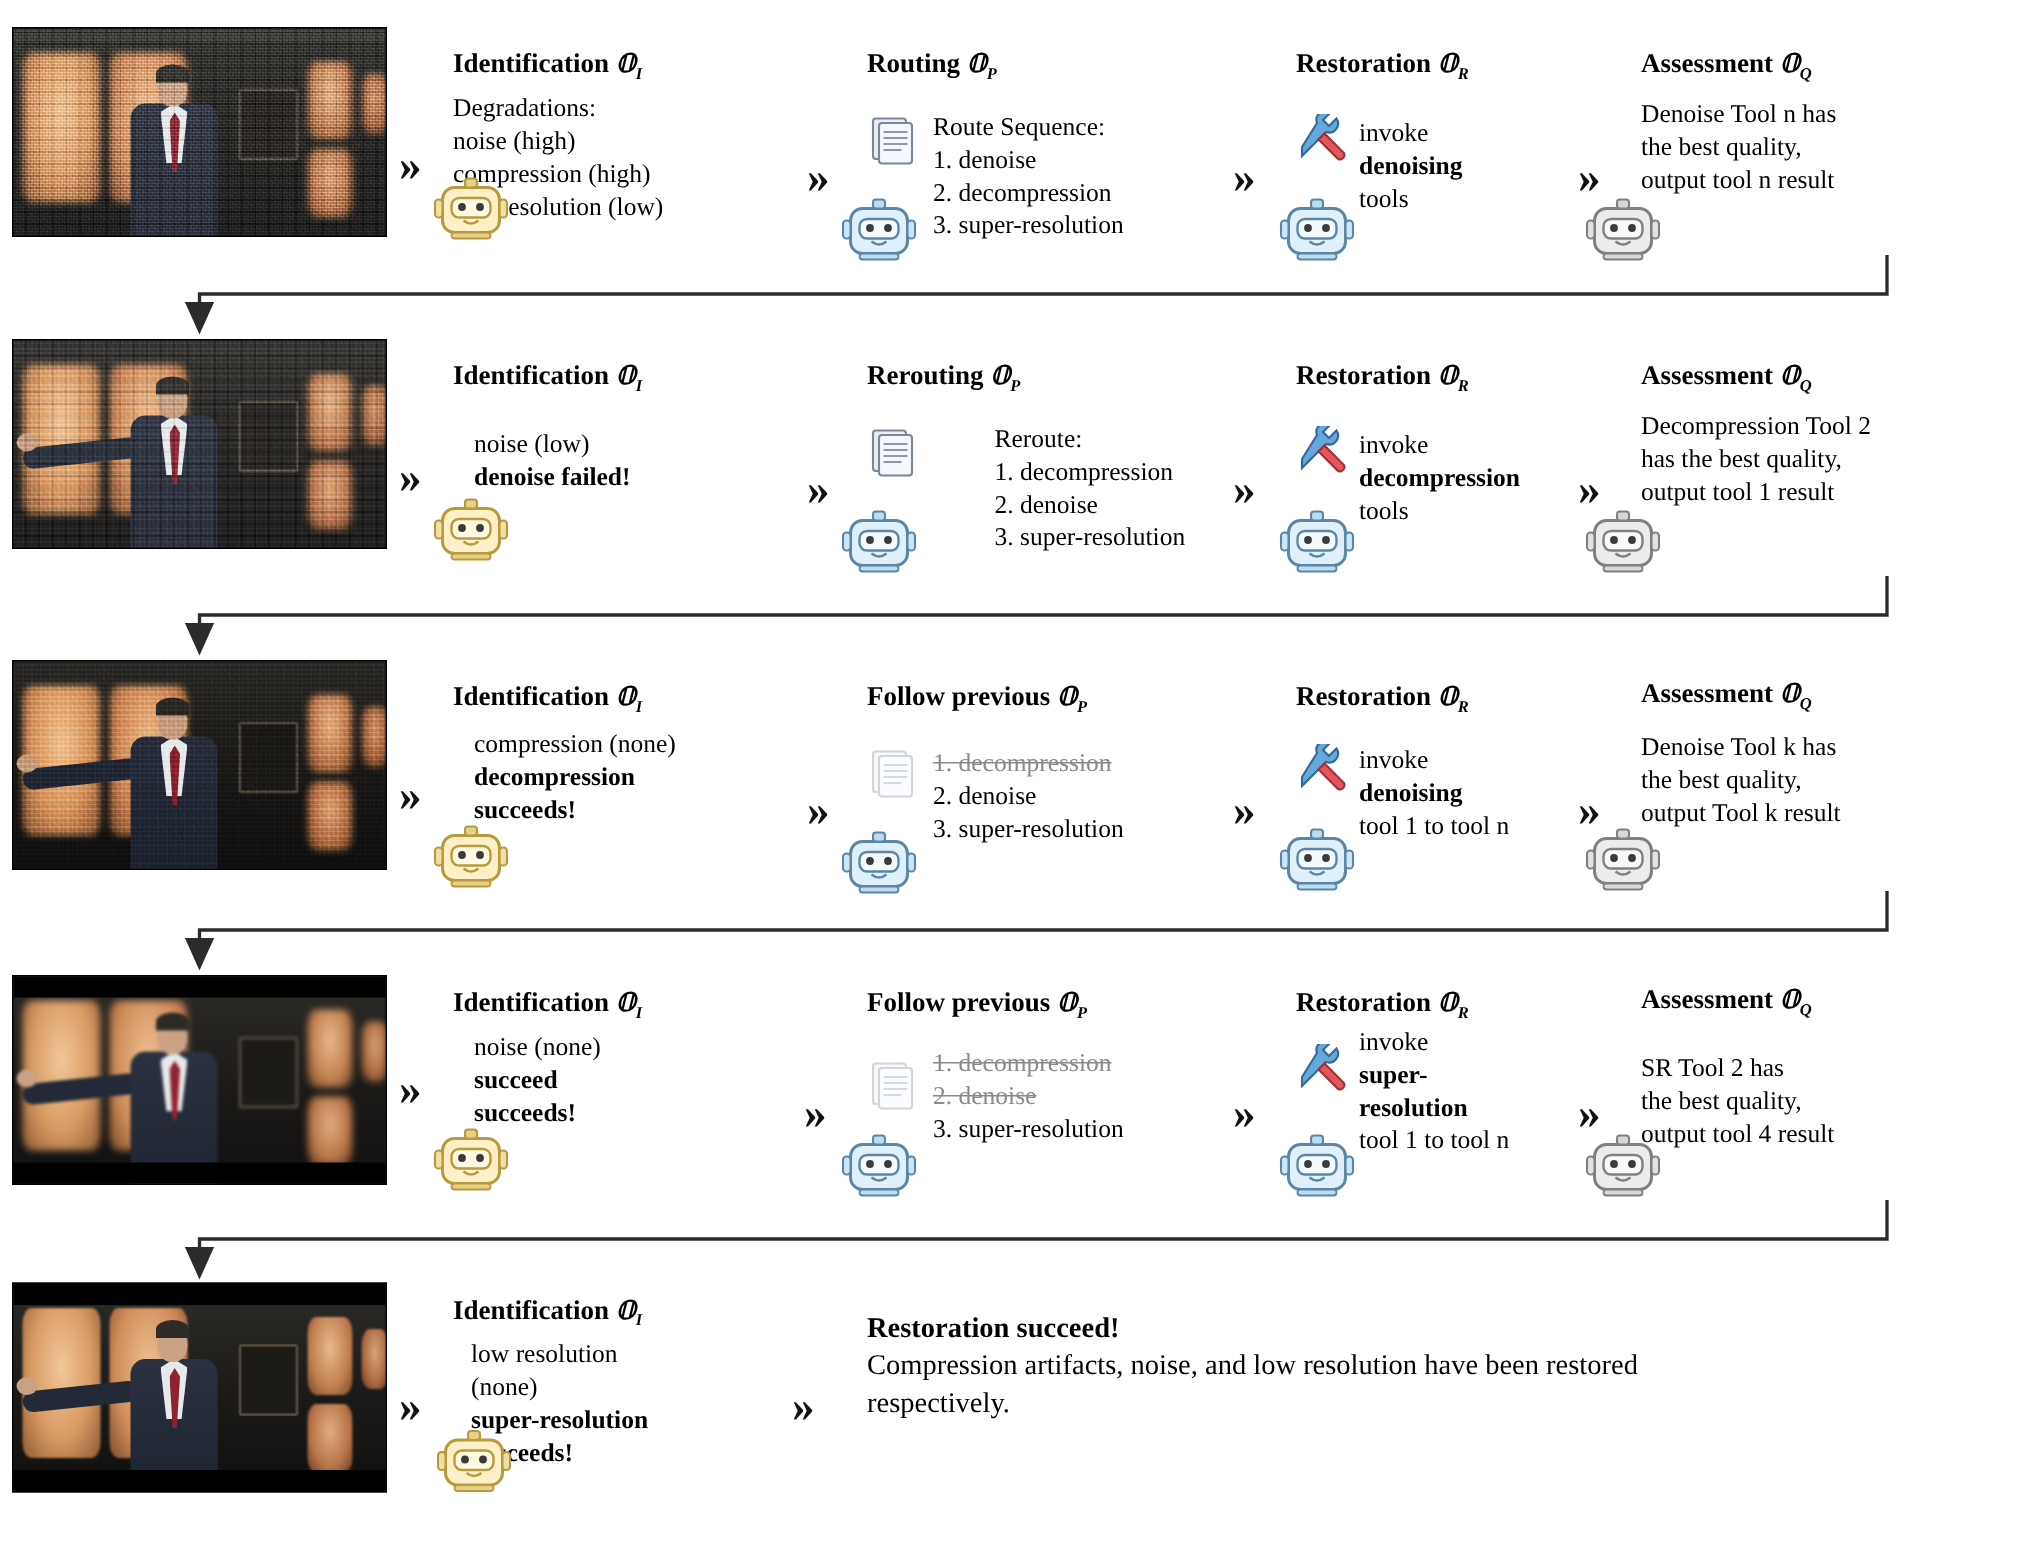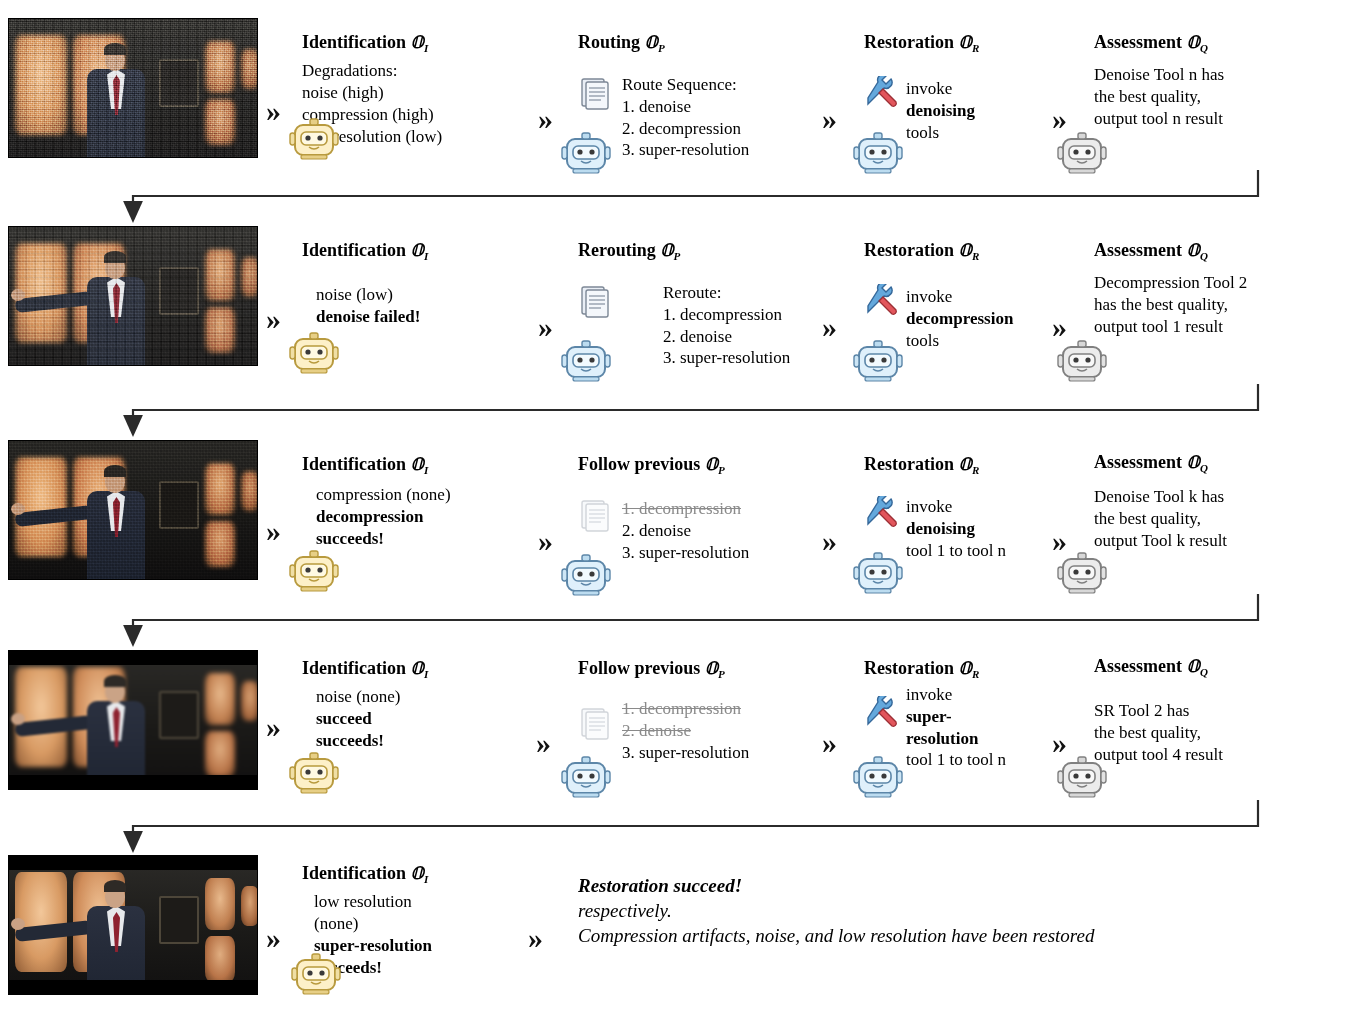--- a/index.html
+++ b/index.html
@@ -234,21 +234,20 @@
   
   .connector {
     position: absolute;
     pointer-events: none;
   }
 
   .final-text {
     position: absolute;
     font-size: 19px;
     line-height: 1.32;
-    font-style: italic;
   }
   .final-text .hdr { font-weight: bold; font-size: 19px; }
 </style>
 </head>
 <body>
 
 <div class="page">
 
   <svg class="connector" style="left:0; top:0;" width="1346" height="1036">
     <defs>
@@ -909,18 +908,18 @@
         <rect x="2" y="17" width="5" height="12" rx="2.4" fill="#f0dfa5" stroke="#b89a3e" stroke-width="1.4"></rect>
         <rect x="45" y="17" width="5" height="12" rx="2.4" fill="#f0dfa5" stroke="#b89a3e" stroke-width="1.4"></rect>
         <rect x="13" y="39" width="26" height="4" rx="2" fill="#e7cf86" stroke="#b89a3e" stroke-width="1.2"></rect>
       </svg>
     </div>
 
     <div class="chev" style="left:528px; top:68px;">»</div>
 
     <div class="final-text" style="left:578px; top:18px;">
       <div class="hdr">Restoration succeed!</div>
+      <div>Compression artifacts, noise, and low resolution have been restored</div>
       <div>respectively.</div>
-      <div>Compression artifacts, noise, and low resolution have been restored</div>
     </div>
   </div>
 
 </div>
 
 </body></html>

